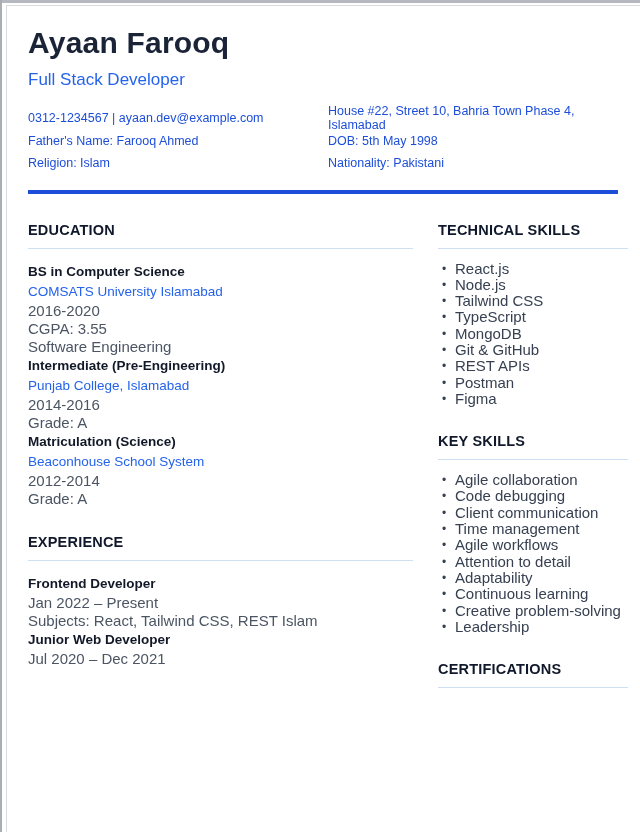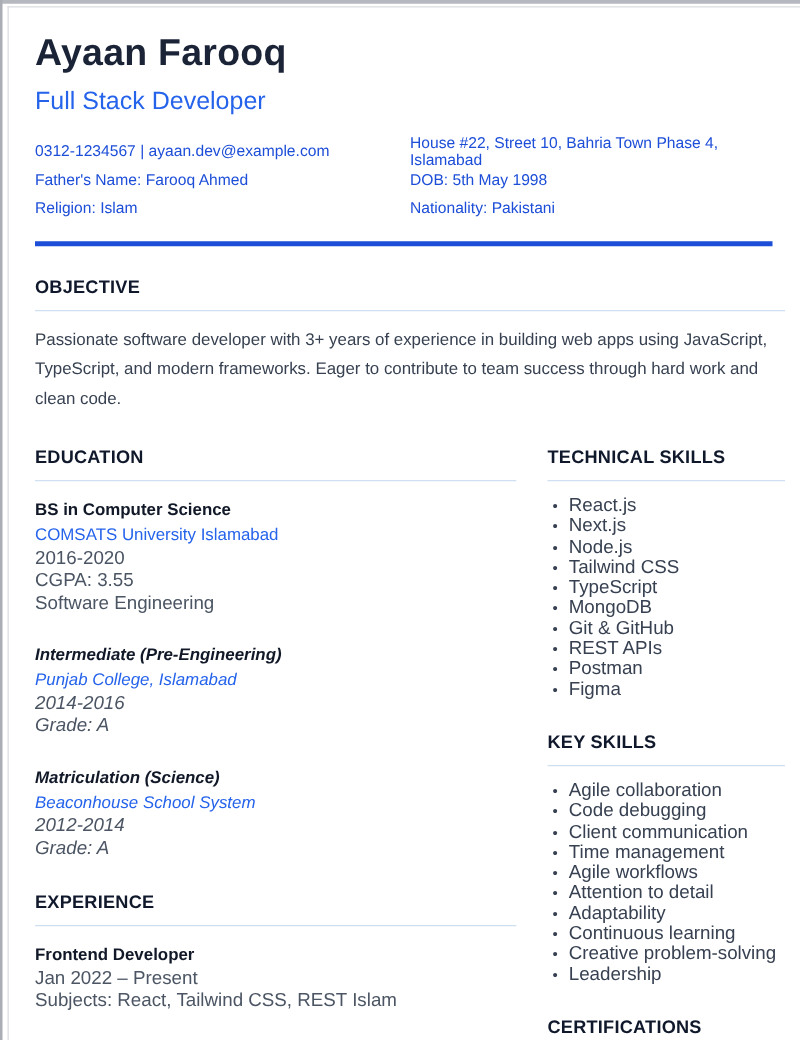--- a/index.html
+++ b/index.html
@@ -13,21 +13,21 @@
   
   .frame-top   { position: absolute; top: 0; left: 0; width: 640px; height: 3px; background: #b5b8bf; z-index: 5; }
   .frame-left  { position: absolute; top: 0; left: 0; width: 2px; height: 832px; background: #aaadb4; z-index: 5; }
   .page-border { position: absolute; top: 5px; left: 6px; right: -2px; bottom: -2px;
                  border-top: 1px solid #d9dbdf; border-left: 1px solid #d9dbdf; z-index: 1; pointer-events: none; }
 
   .content { position: relative; z-index: 2; padding: 26px 12px 0 28px; width: 640px; }
   .inner { width: 600px; }
 
   .name { font-size: 30px; font-weight: bold; color: #1b2337; letter-spacing: 0.2px; }
-  .subtitle { margin-top: 10px; font-size: 20px; color: var(--accent, #2563eb); }
+  .subtitle { margin-top: 10px; font-size: 17px; color: var(--accent, #2563eb); }
 
   .contact-grid {
     margin-top: 17px;
     display: grid;
     grid-template-columns: 300px 300px;
     grid-auto-flow: column;
     grid-template-rows: repeat(3, 22.5px);
     font-size: 12.5px; color: #1d4ed8;
     align-items: center;
   }
@@ -40,21 +40,21 @@
     padding-bottom: 10px;
     border-bottom: 1px solid var(--underline, #cfe0f2);
   }
 
   .section-objective { margin-top: 25px; }
   .objective-text { margin-top: 11px; font-size: 13.5px; line-height: 23.5px; color: #374151; width: 598px; }
 
   .columns { margin-top: 28px; display: grid; grid-template-columns: 385px 190px; column-gap: 25px; align-items: start; }
 
   .entry { margin-top: 13px; }
-  .entry + .entry { margin-top: 22px; font-style: italic; }
+  .entry + .entry { margin-top: 0; }
   .entry-title { font-size: 13.5px; font-weight: bold; color: #111827; line-height: 20px; }
   .entry-link  { font-size: 13.5px; color: var(--accent, #2563eb); line-height: 20px; text-decoration: none; display: inline-block; }
   .entry-detail { font-size: 15px; color: #4b5563; line-height: 18px; }
 
   .section-experience { margin-top: 26px; }
   .section-keyskills { margin-top: 26px; }
   .section-certifications { margin-top: 26px; }
 
   ul.bullet-list { margin-top: 12px; list-style: none; }
   ul.bullet-list li {
@@ -82,24 +82,20 @@
     <h1 class="name">Ayaan Farooq</h1>
     <div class="subtitle">Full Stack Developer</div>
 
     <div class="contact-grid">
       <div style="display:contents"><div class="contact-line">0312-1234567 | ayaan.dev@example.com</div><div class="contact-line">Father's Name: Farooq Ahmed</div><div class="contact-line">Religion: Islam</div></div>
       <div style="display:contents"><div class="contact-line">House #22, Street 10, Bahria Town Phase 4, Islamabad</div><div class="contact-line">DOB: 5th May 1998</div><div class="contact-line">Nationality: Pakistani</div></div>
     </div>
 
     <div class="header-divider"></div>
 
-    <div class="section-objective">
-      <h2 class="section-heading">OBJECTIVE</h2>
-      <p class="objective-text">Passionate software developer with 3+ years of experience in building web apps using JavaScript, TypeScript, and modern frameworks. Eager to contribute to team success through hard work and clean code.</p>
-    </div>
 
     <div class="columns">
 
       <div class="col-left">
 
         <div class="section-education">
           <h2 class="section-heading">EDUCATION</h2>
 
           <div class="entry">
             <div class="entry-title">BS in Computer Science</div>
@@ -150,21 +146,20 @@
         </div>
 
       </div>
 
       <div class="col-right">
 
         <div class="section-techskills">
           <h2 class="section-heading">TECHNICAL SKILLS</h2>
           <ul class="bullet-list">
               <li>React.js</li>
-              <li>Next.js</li>
               <li>Node.js</li>
               <li>Tailwind CSS</li>
               <li>TypeScript</li>
               <li>MongoDB</li>
               <li>Git &amp; GitHub</li>
               <li>REST APIs</li>
               <li>Postman</li>
               <li>Figma</li>
             </ul>
         </div>

